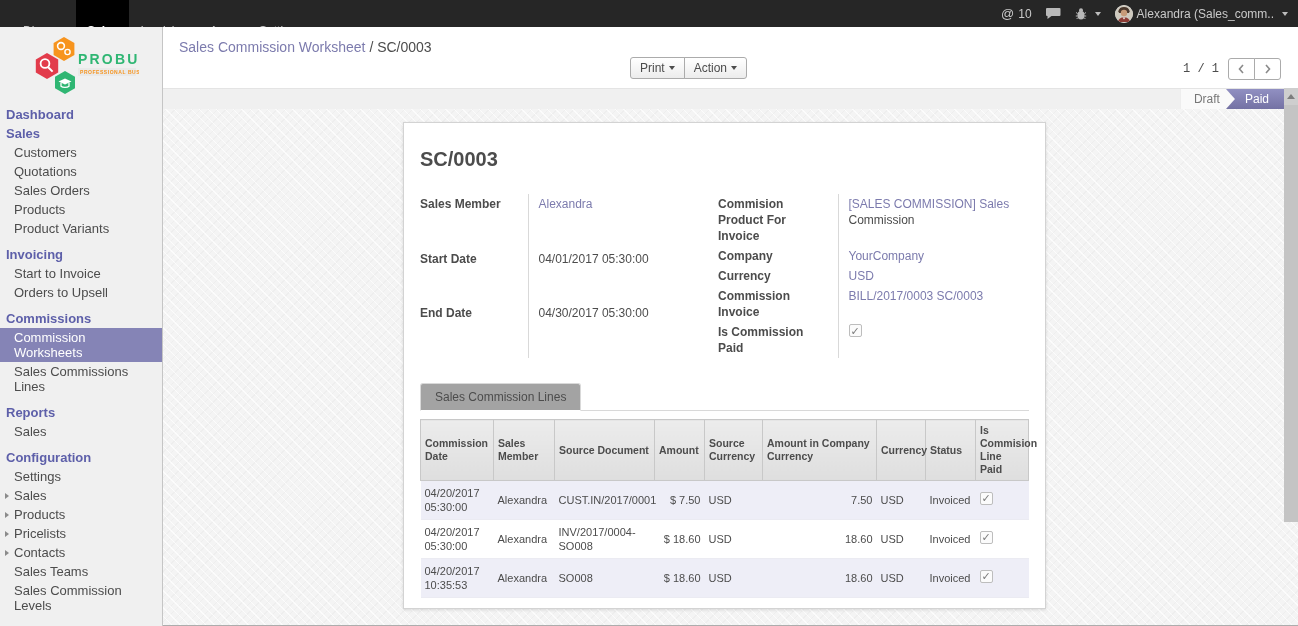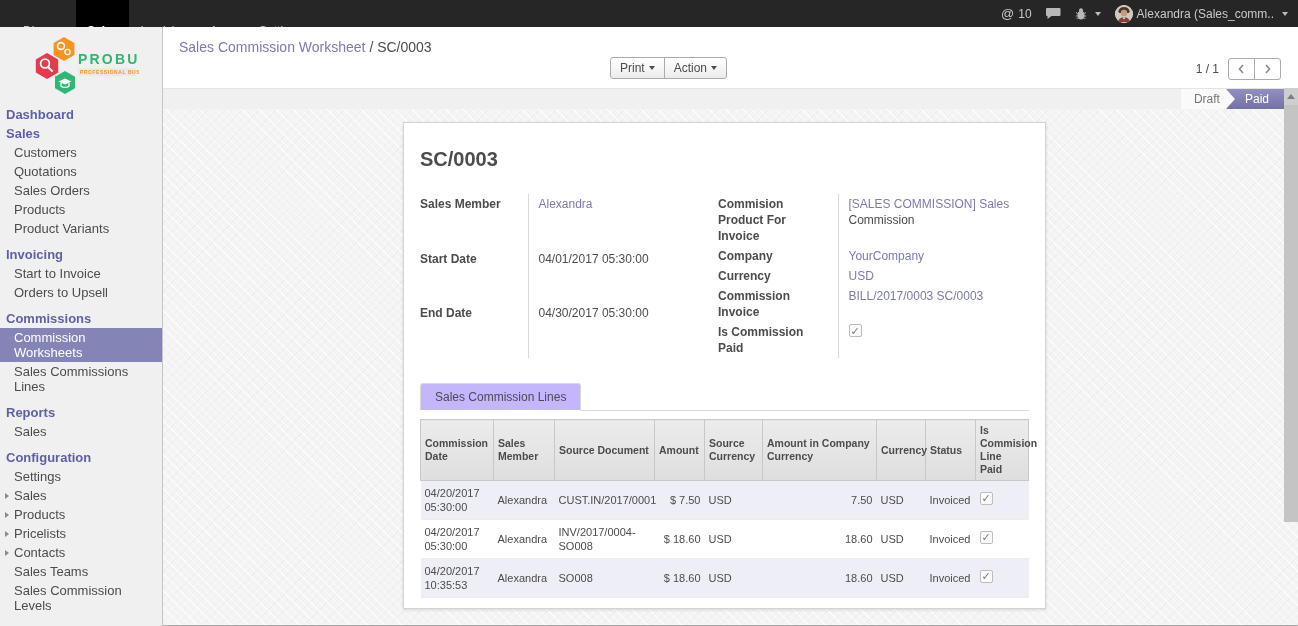--- a/index.html
+++ b/index.html
@@ -29,28 +29,28 @@
   .side-section { margin-top:7px; }
   .side-section.first { margin-top:6px; }
   .exp-caret { position:absolute; left:5px; top:7px; width:0; height:0; border:3px solid transparent; border-left:4px solid #8b8b8b; }
 
   
   .main { flex:1; position:relative; background:#fff; border-bottom:1px solid #adadad; }
 
   .control-panel { height:61px; position:relative; background:#fff; }
   .breadcrumb { padding:12px 0 0 16px; font-size:14px; color:#4c4c4c; }
   .breadcrumb .crumb-link { color:#7c7bad; text-decoration:none; cursor:pointer; }
-  .cp-buttons { position:absolute; left:447px; top:30px; display:flex; }
+  .cp-buttons { position:absolute; left:467px; top:30px; display:flex; }
   .btn { height:22px; font-size:12px; padding:0 9px; background:linear-gradient(#ffffff,#ececec);
     border:1px solid #ababab; color:#4c4c4c; display:inline-flex; align-items:center; cursor:pointer; }
   .btn .caret-down { border-top-color:#4c4c4c; }
   .btn-group .btn:first-child { border-radius:3px 0 0 3px; }
   .btn-group .btn + .btn { border-radius:0 3px 3px 0; margin-left:-1px;text-align:center; }
   .pager { position:absolute; right:17px; top:31px; display:flex; align-items:center; }
-  .pager-count { font-size:12px; color:#4c4c4c; margin-right:9px; }
+  .pager-count { font-size:12px; color:#4c4c4c; margin-right:9px;font-family:Liberation Mono, monospace; }
   .pager-btn { width:27px; height:22px; background:#fff; border:1px solid #ababab; display:inline-flex; align-items:center; justify-content:center; cursor:pointer; }
   .pager-btn.prev { border-radius:3px 0 0 3px; }
   .pager-btn.next { border-radius:0 3px 3px 0; margin-left:-1px; }
 
   
   .statusbar { height:22px; background:#f0f0f0; border-top:1px solid #e4e4e4; border-bottom:1px solid #cfcfcf;
     display:flex; justify-content:flex-end; padding-right:14px; }
   .sb-step { font-size:12px; line-height:21px; }
   .sb-draft { position:relative; z-index:2; background:#fafafa; color:#777;
     padding:0 15px 0 13px; margin-right:-9px;
@@ -78,21 +78,21 @@
   .o-group-right { width:311px; }
   .o-group-right .o-lbl { width:120px; }
   .o-link { color:#7c7bad; text-decoration:none; cursor:pointer; }
 
   .checkbox { width:13px; height:13px; border:1px solid #bdbdbd; background:#fbfbfb; display:inline-block; position:relative; border-radius:2px; }
   .checkbox.checked::after { content:"\2713"; position:absolute; top:-2px; left:1px; font-size:11px; color:#7a7a7a; }
 
   
   .notebook { margin-top:24px; }
   .tab-strip { border-bottom:1px solid #d9d9d9; }
-  .tab { display:inline-block; font-size:12px; color:#4c4c4c; background:#c4b5fd; padding:6px 14px 6px 14px;
+  .tab { display:inline-block; font-size:12px; color:#4c4c4c; background:#a3a3a3; padding:6px 14px 6px 14px;
     border:1px solid #d9d9d9; border-bottom:1px solid #fff; border-radius:3px 3px 0 0;
     position:relative; top:1px; cursor:pointer; }
 
   table.o-list { width:100%; border-collapse:collapse; table-layout:fixed; margin-top:8px; }
   .o-list th { font-size:10.5px; font-weight:bold; color:#4c4c4c; text-align:left;
     background:linear-gradient(#ececec,#dedede); border:1px solid #c8c8c8; padding:4px 4px; vertical-align:middle; line-height:13px; }
   .o-list td { font-size:11px; color:#4c4c4c; padding:5px 4px; vertical-align:middle; line-height:14px; }
   .o-list tbody tr { border-bottom:1px solid #ebebf2; }
   .o-list tbody tr.row-odd { background:#eeeef7; }
   .num { text-align:right; }

